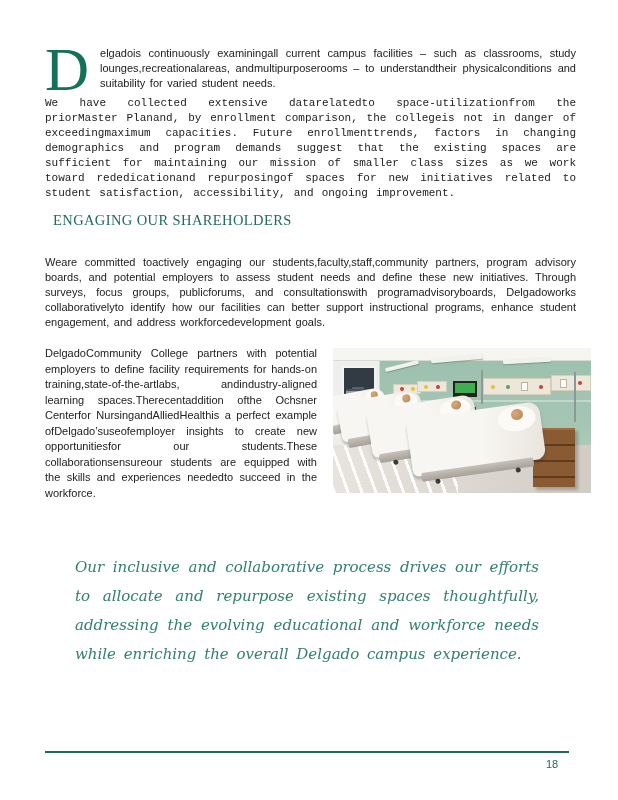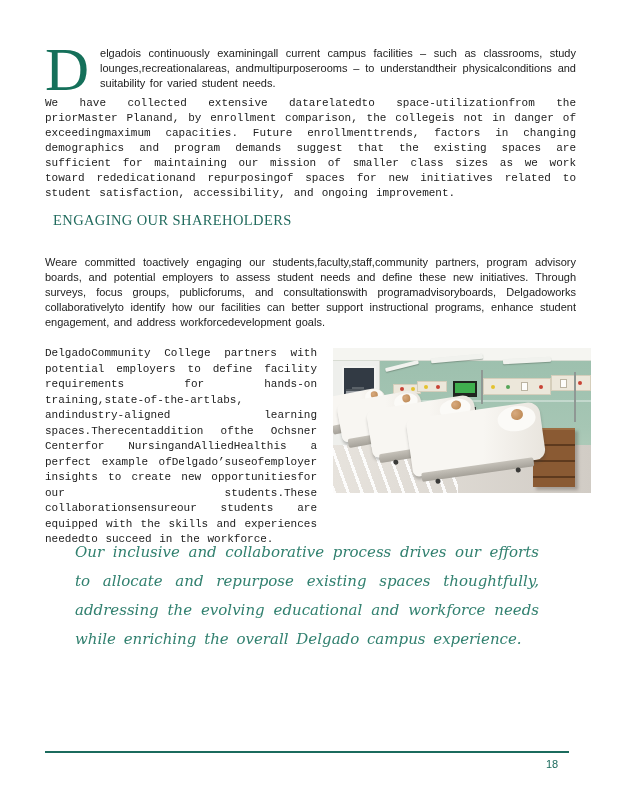--- a/index.html
+++ b/index.html
@@ -15,21 +15,21 @@
            color:#15705a;margin:1px 11px 0 0;}
 
   .p2{margin-top:3px;font-family:Liberation Mono, monospace;}
 
   h2.section{font-family:"Liberation Serif",serif;font-weight:400;color:#216b5e;
              font-size:14.5px;letter-spacing:0.4px;margin:8px;}
   .h-engaging{margin-top:21px;}
   .h-partnering{margin-top:26px;}
   .p3{margin-top:26px;}
 
-  .partner-row{position:relative;margin-top:16px;height:160px;font-family:Liberation Mono, monospace;}
+  .partner-row{position:relative;margin-top:16px;height:160px;}
   .left-col{width:272px;font-size:11px;line-height:15.5px;text-align:justify;word-spacing:1px;}
 
   
   .photo{position:absolute;left:288px;top:2px;width:258px;height:145px;overflow:hidden;
          background:linear-gradient(180deg,#9cbfad 0%,#a6c6b4 55%,#b0ccba 75%);}
   .photo *{position:absolute;}
   .ph-ceiling{left:0;top:0;width:258px;height:12px;background:#f5f5f1;border-bottom:1px solid #d8dcd3;}
   .ph-leftwall{left:0;top:0;width:46px;height:97px;background:#eeefec;border-right:1px solid #d3d6cf;}
   .ph-window{left:9px;top:18px;width:30px;height:50px;background:#323a44;border:2px solid #f3f3f0;}
   .ph-building{left:2px;bottom:5px;width:24px;height:22px;background:#969ba1;
@@ -72,21 +72,21 @@
   .bed4{left:-8px;top:44px;width:62px;height:32px;transform:rotate(-11deg);z-index:3;}
   .bed3{left:6px;top:48px;width:84px;height:40px;transform:rotate(-10deg);z-index:4;}
   .bed2{left:36px;top:54px;width:108px;height:48px;transform:rotate(-9deg);z-index:5;}
   .bed1{left:76px;top:62px;width:134px;height:58px;transform:rotate(-8deg);z-index:6;}
   .bed4 .head{right:12%;top:8%;width:7px;height:7px;}
   .bed3 .head{right:12%;top:8%;width:8px;height:8px;}
   .bed2 .head{right:12%;top:8%;width:10px;height:9px;}
   .bed1 .head{right:13%;top:8%;width:12px;height:11px;}
 
   
-  .quote{margin:32px 0 0 30px;width:464px;font-family:"DejaVu Serif",serif;font-style:italic;
+  .quote{margin:47px 0 0 30px;width:464px;font-family:"DejaVu Serif",serif;font-style:italic;
          font-size:15px;line-height:29px;color:#31806f;text-align:justify;word-spacing:3px;}
   .footer-rule{position:absolute;left:45px;top:751px;width:524px;height:2px;background:#1b6b5d;}
   .page-num{position:absolute;top:758px;left:546px;font-size:11px;color:#1b6b5d;}
 </style>
 </head>
 <body>
 
 <div class="page">
   <div class="content">
 

